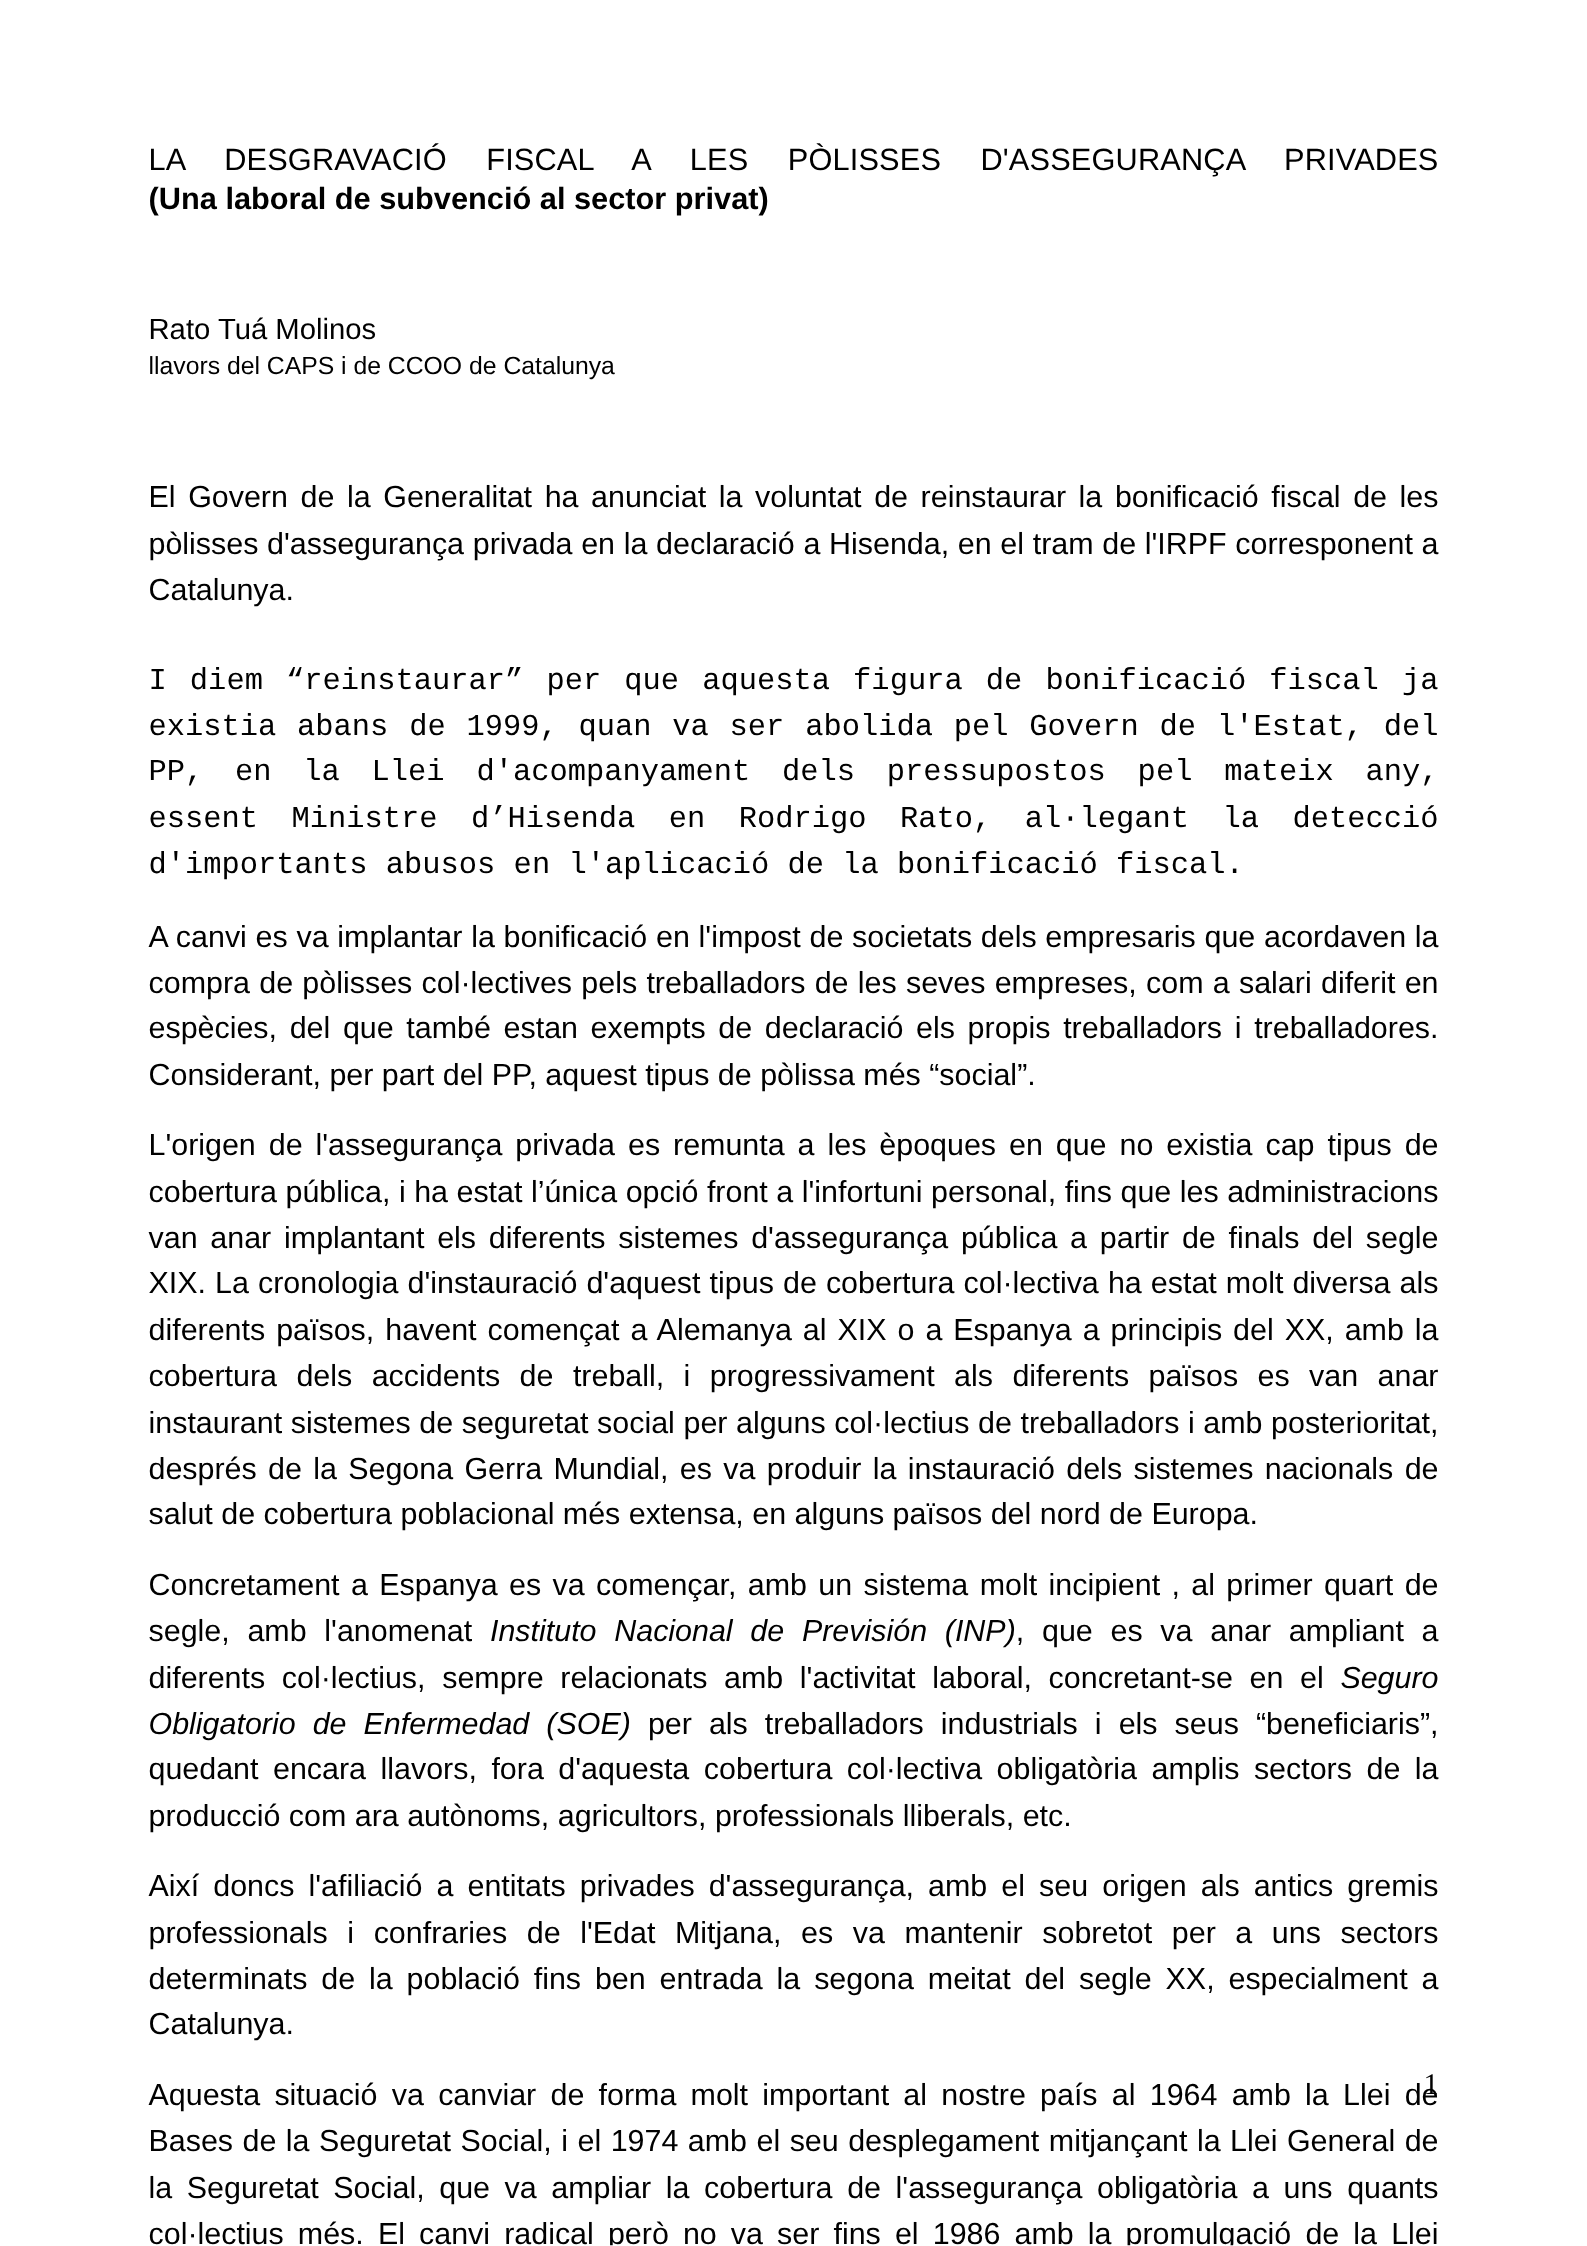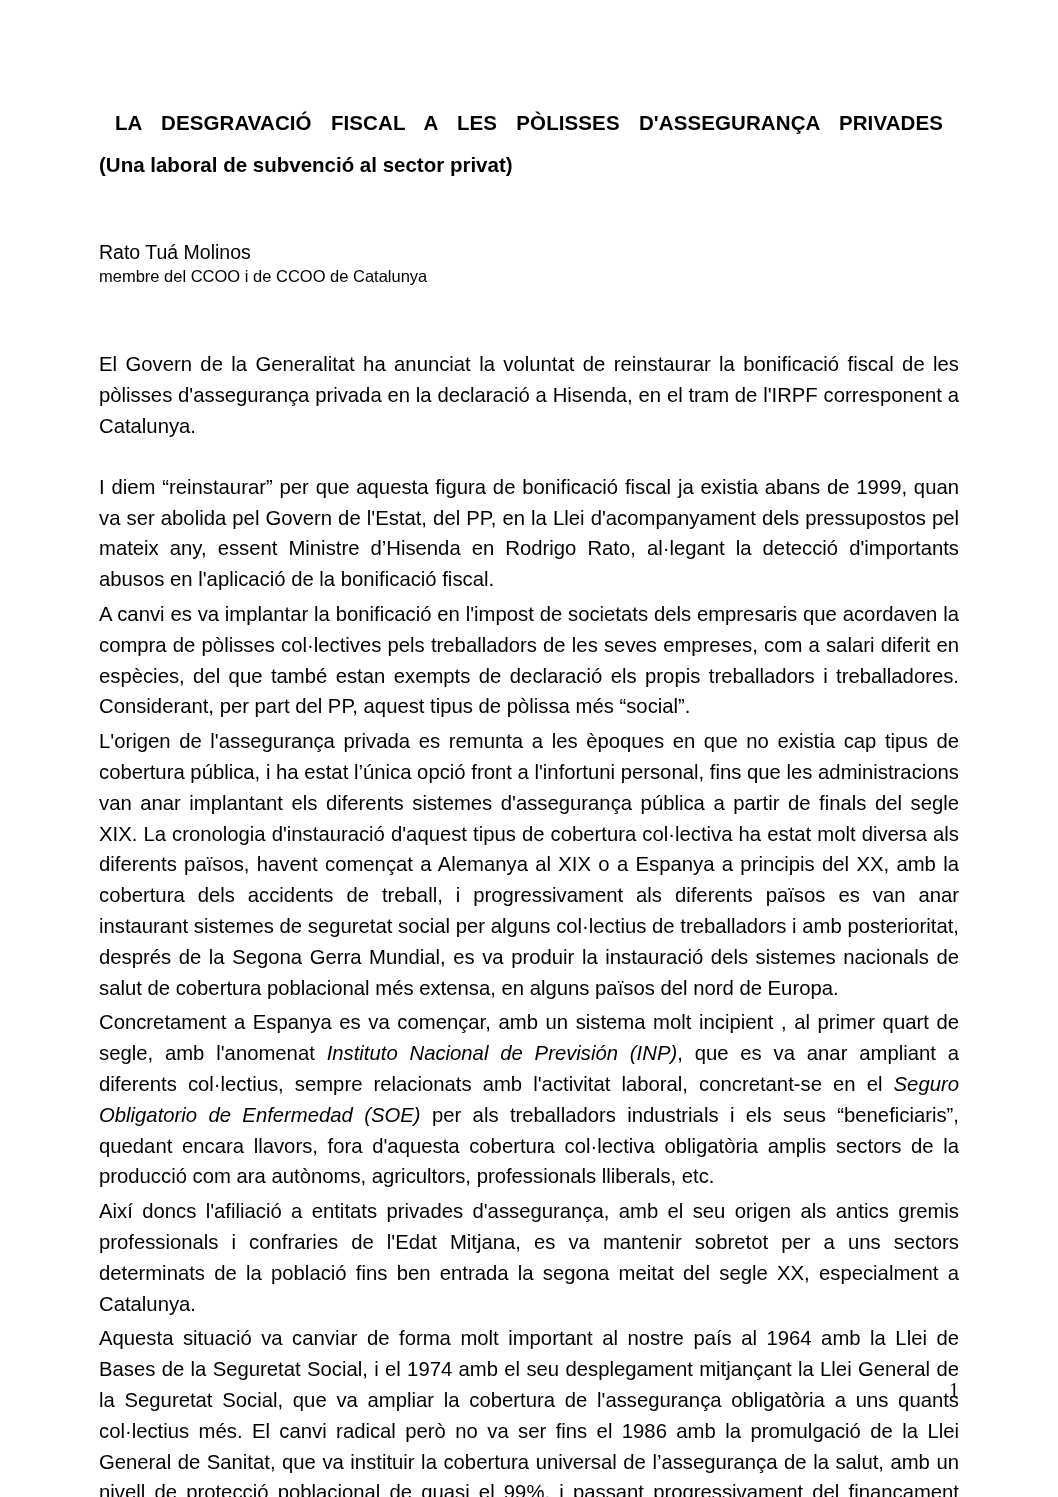--- a/index.html
+++ b/index.html
@@ -24,24 +24,24 @@
   .content {
     position: absolute;
     left: 99px;
     top: 94px;
     width: 860px;
   }
 
   
   .doc-title {
     font-size: 20.5px;
-    font-weight: bold;
+    font-weight: normal;
     line-height: 26px;
     letter-spacing: 0.1px;
-    margin: 16px;
+    margin: 0;
     text-align: justify;
     text-align-last: justify;
     white-space: normal;
   }
   .doc-subtitle {
     font-size: 20.5px;
     font-weight: bold;
     line-height: 26px;
     margin: 0;
   }
@@ -62,25 +62,26 @@
   }
 
   
   .body-area {
     margin-top: 62px;
   }
   p.para {
     font-size: 20.3px;
     line-height: 30.8px;
     text-align: justify;
-    margin: 4px 0 0 0;
+    margin: 16px 0 0 0;
     hyphens: none;
   }
   p.para + p.para.spaced {
     margin-top: 30.5px;
+    font-family: Liberation Mono, monospace;
   }
   .section-heading {
     font-size: 20.5px;
     font-weight: bold;
     line-height: 30px;
     margin: 31px 0 30px 0;
   }
   .para em {
   }
 
@@ -99,21 +100,21 @@
 
 <div class="page">
 
   <div class="content">
 
     <h1 class="doc-title">LA DESGRAVACIÓ FISCAL A LES PÒLISSES D'ASSEGURANÇA PRIVADES</h1>
     <h2 class="doc-subtitle">(Una laboral de subvenció al sector privat)</h2>
 
     <div class="author-block">
       <div class="author-name">Rato Tuá Molinos</div>
-      <div class="author-affiliation">membre del CCOO i de CCOO de Catalunya</div>
+      <div class="author-affiliation">llavors del CAPS i de CCOO de Catalunya</div>
     </div>
 
     <div class="body-area">
 
       <p class="para">El Govern de la Generalitat ha anunciat la voluntat de reinstaurar la bonificació fiscal de les pòlisses d'assegurança privada en la declaració a Hisenda, en el tram de l'IRPF corresponent a Catalunya.</p>
 
       <p class="para spaced">I diem “reinstaurar” per que aquesta figura de bonificació fiscal ja existia abans de 1999, quan va ser abolida pel Govern de l'Estat, del PP, en la Llei d'acompanyament dels pressupostos pel mateix any, essent Ministre d’Hisenda en Rodrigo Rato, al·legant la detecció d'importants abusos en l'aplicació de la bonificació fiscal.</p>
 
       <p class="para">A canvi es va implantar la bonificació en l'impost de societats dels empresaris que acordaven la compra de pòlisses col·lectives pels treballadors de les seves empreses, com a salari diferit en espècies, del que també estan exempts de declaració els propis treballadors i treballadores. Considerant, per part del PP, aquest tipus de pòlissa més “social”.</p>
 

